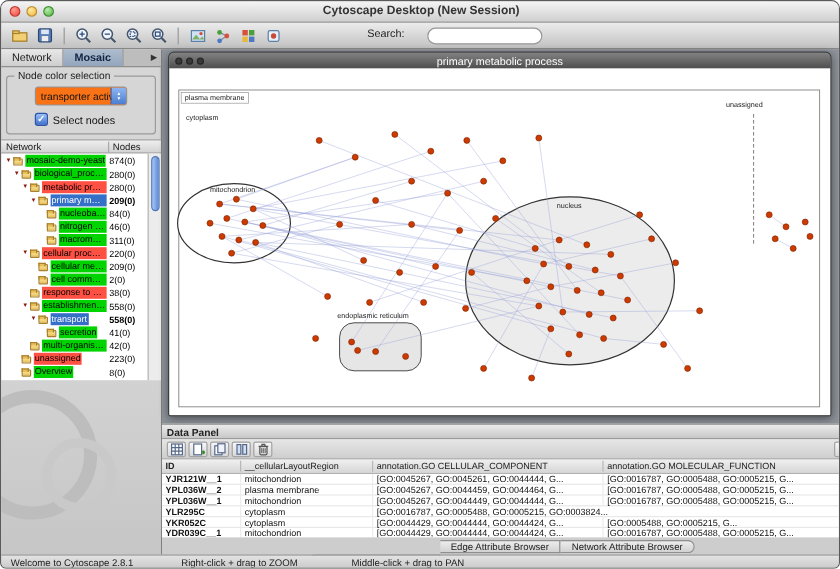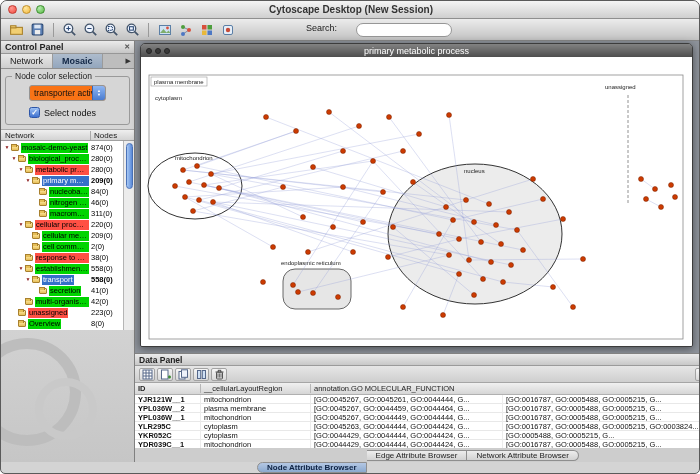--- a/index.html
+++ b/index.html
@@ -218,24 +218,20 @@
           <circle cx="7" cy="7" r="2.2" fill="#c84b38"></circle>
         </svg>
     </div>
     <div class="tb-search">
       <span>Search:</span>
       <input value="" style="">
     </div>
   </div>
 
   <div id="control-panel">
-    <div class="cp-header">
-      <span>Control Panel</span>
-      <span class="cp-close">✕</span>
-    </div>
     <div class="cp-tabs">
       <div class="cp-tab">Network</div>
       <div class="cp-tab selected">Mosaic</div>
       <div class="cp-tab-arrow">▶</div>
     </div>
     <div class="group-box">
       <span class="group-title">Node color selection</span>
       <div class="dropdown">
         <span>transporter activity</span>
         <span class="dd-btn">
@@ -596,20 +592,21 @@
             <rect x="1" y="1" width="9" height="7" fill="#fff" stroke="#56688a"></rect>
             <path d="M1 3.5h9M4 1v7" stroke="#56688a"></path>
             <path d="M5.5 10.5 l-2-2h4z" fill="#3c8c34"></path>
           </svg>
       </div>
     </div>
     <div class="dp-table">
       <div class="tbl-head">
           <span class="cell c0">ID</span>
           <span class="cell c1">__cellularLayoutRegion</span>
+          <span class="cell c2">annotation.GO CELLULAR_COMPONENT</span>
           <span class="cell c3">annotation.GO MOLECULAR_FUNCTION</span>
         </div>
       <div class="tbl-rows">
           <div class="tbl-row">
             <span class="cell c0">YJR121W__1</span>
             <span class="cell c1">mitochondrion</span>
             <span class="cell c2">[GO:0045267, GO:0045261, GO:0044444, G...</span>
             <span class="cell c3">[GO:0016787, GO:0005488, GO:0005215, G...</span>
           </div>
           <div class="tbl-row">
@@ -620,21 +617,20 @@
           </div>
           <div class="tbl-row">
             <span class="cell c0">YPL036W__1</span>
             <span class="cell c1">mitochondrion</span>
             <span class="cell c2">[GO:0045267, GO:0044449, GO:0044444, G...</span>
             <span class="cell c3">[GO:0016787, GO:0005488, GO:0005215, G...</span>
           </div>
           <div class="tbl-row">
             <span class="cell c0">YLR295C</span>
             <span class="cell c1">cytoplasm</span>
-            <span class="cell c2">[GO:0045263, GO:0044444, GO:0044424, G...</span>
             <span class="cell c3">[GO:0016787, GO:0005488, GO:0005215, GO:0003824...</span>
           </div>
           <div class="tbl-row">
             <span class="cell c0">YKR052C</span>
             <span class="cell c1">cytoplasm</span>
             <span class="cell c2">[GO:0044429, GO:0044444, GO:0044424, G...</span>
             <span class="cell c3">[GO:0005488, GO:0005215, G...</span>
           </div>
           <div class="tbl-row">
             <span class="cell c0">YDR039C__1</span>
@@ -648,14 +644,19 @@
         </div>
     </div>
   </div>
 
   <div id="tabs-row">
       <div class="seg-tab selected">Node Attribute Browser</div>
       <div class="seg-tab">Edge Attribute Browser</div>
       <div class="seg-tab">Network Attribute Browser</div>
     </div>
 
+  <div id="status-bar">
+    <span class="st-welcome">Welcome to Cytoscape 2.8.1</span>
+    <span class="st-zoom">Right-click + drag to ZOOM</span>
+    <span class="st-pan">Middle-click + drag to PAN</span>
+  </div>
 
 </div>
 
 </body></html>

